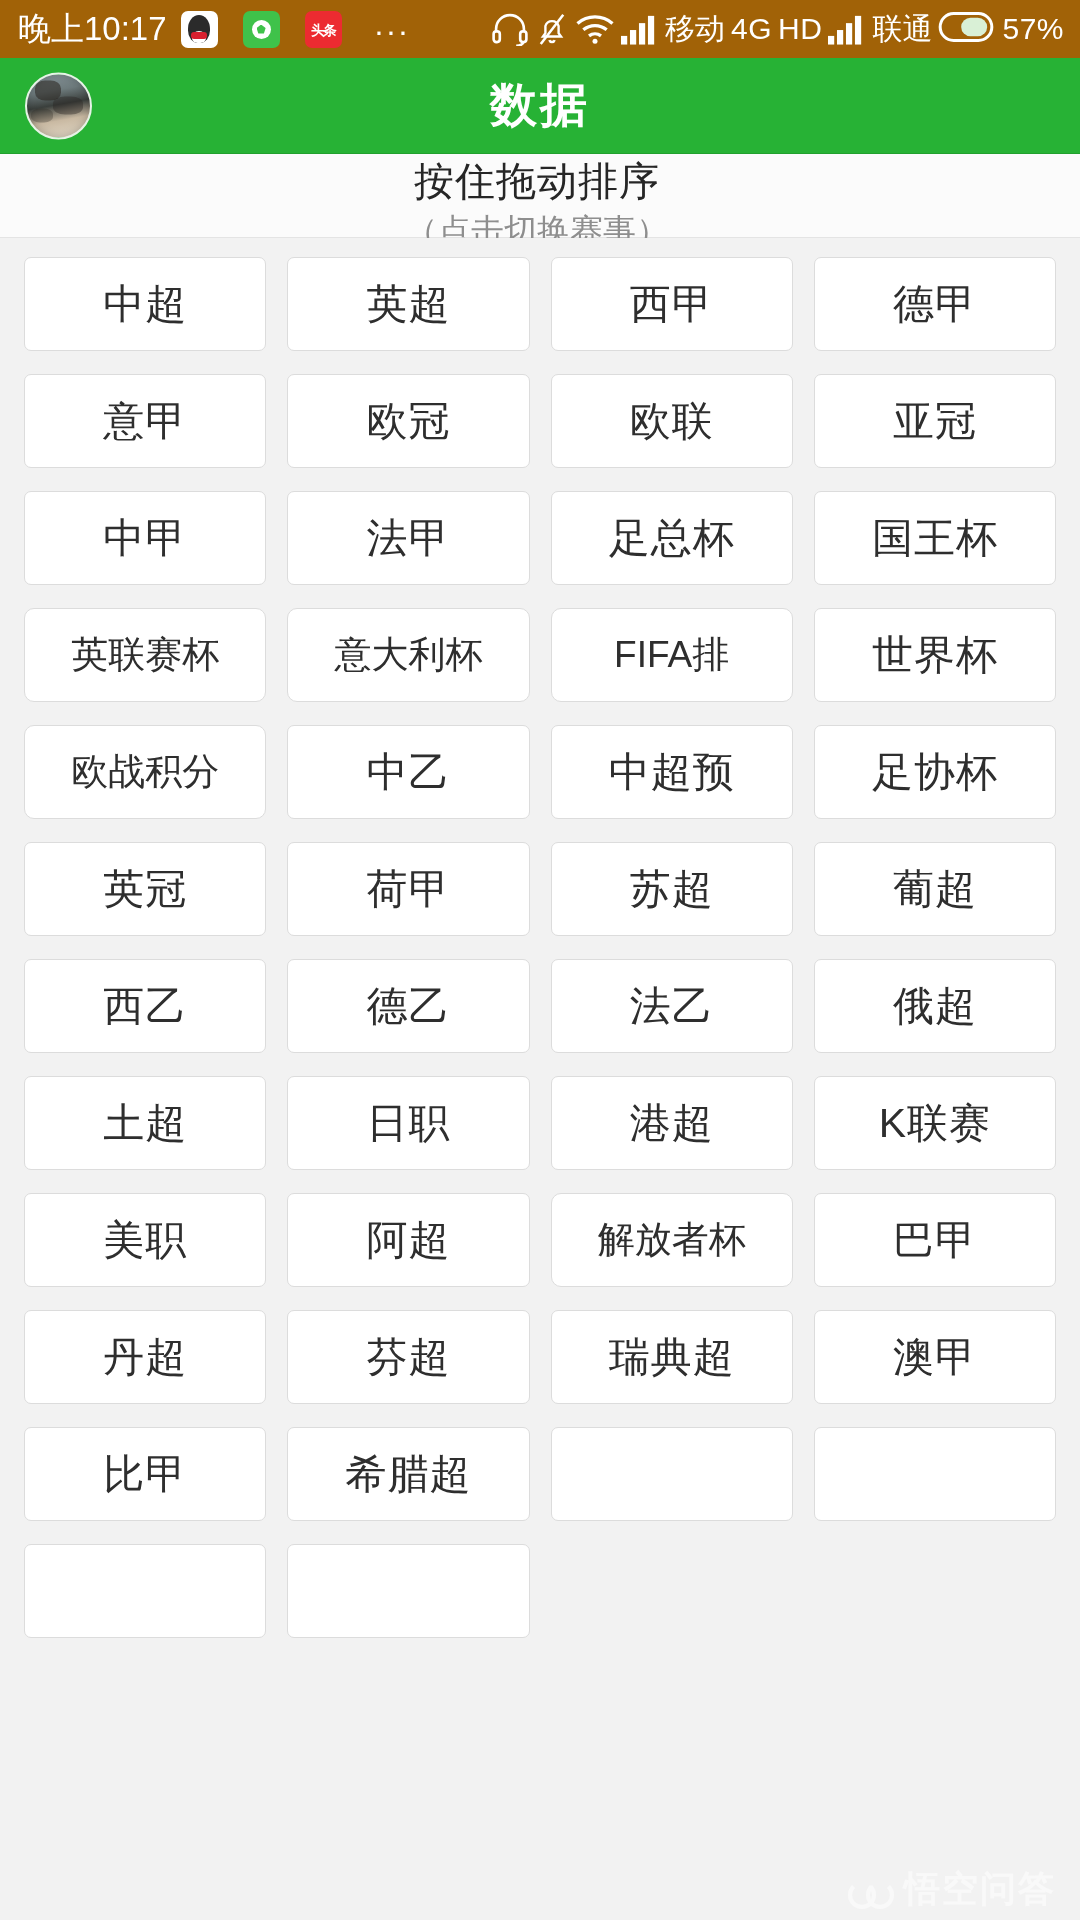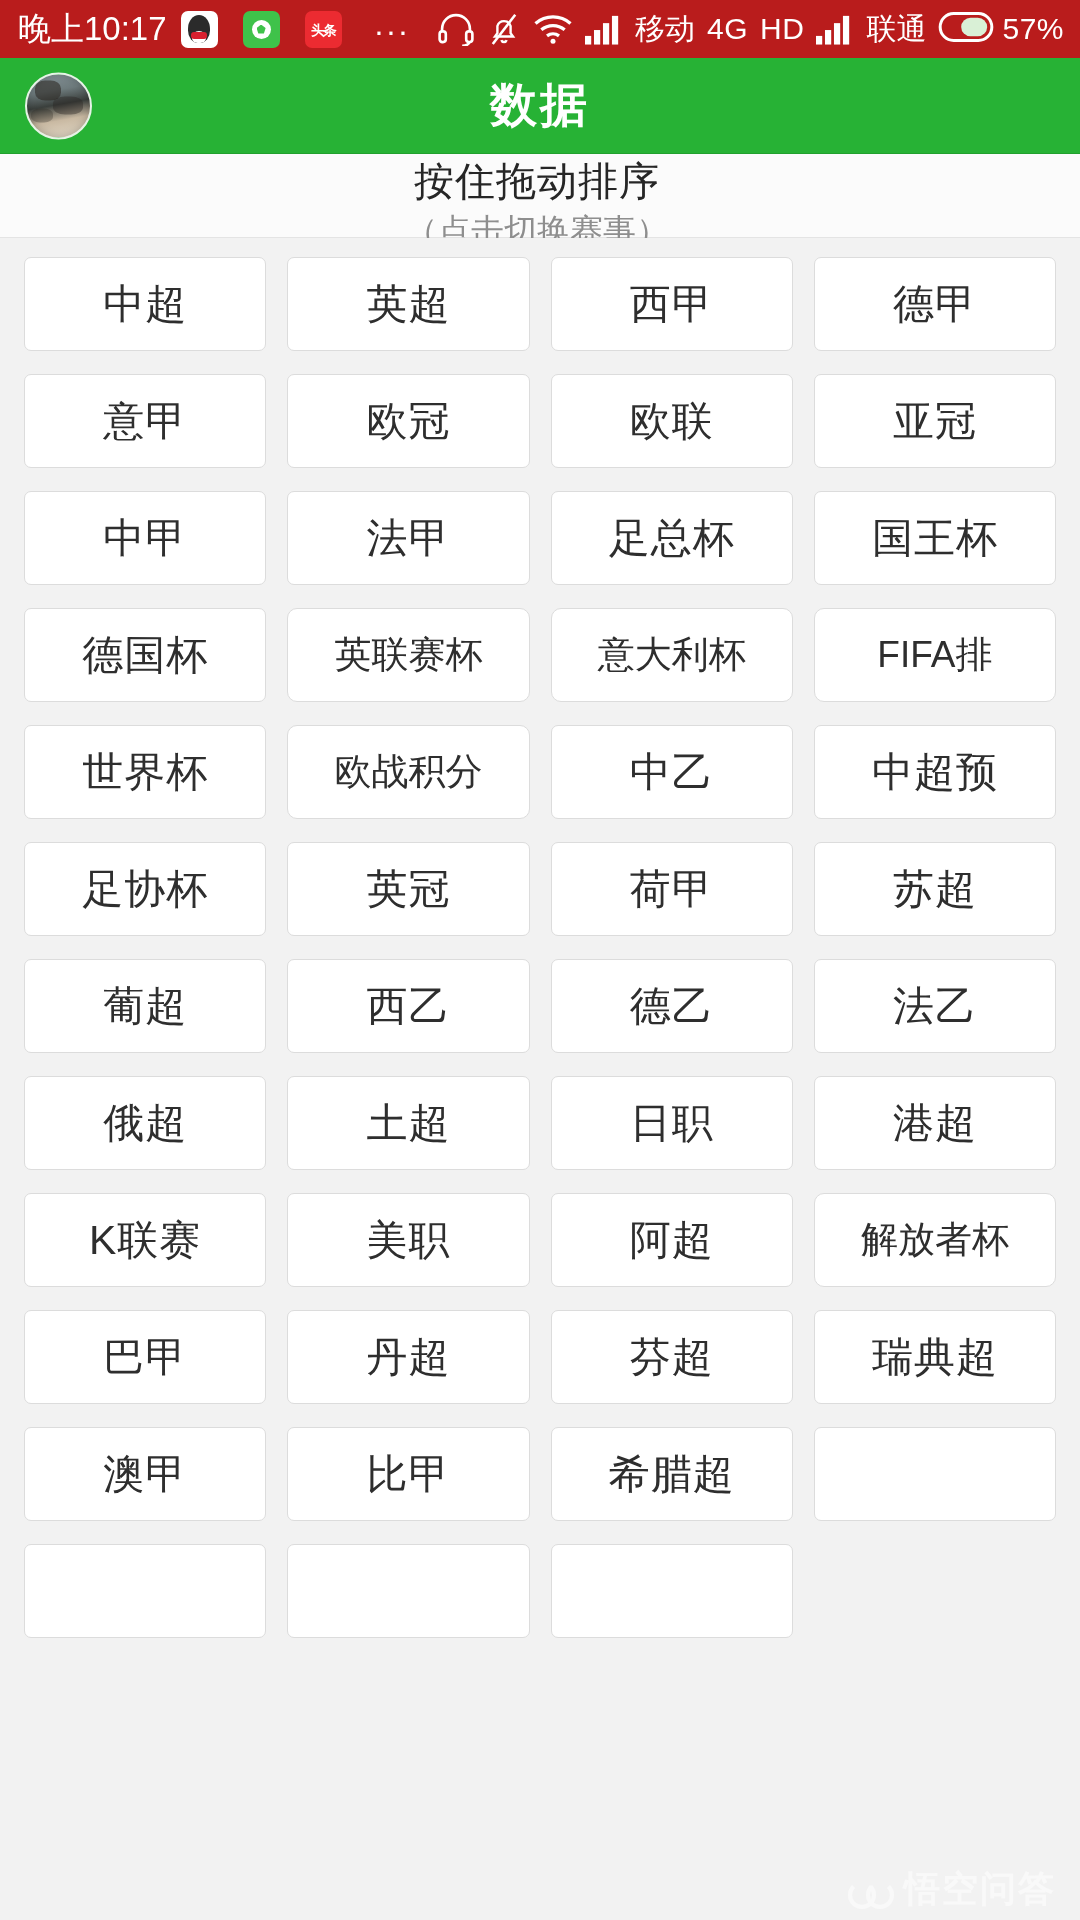--- a/index.html
+++ b/index.html
@@ -7,21 +7,21 @@
     width: 1080px;
     height: 1920px;
     overflow: hidden;
     background: #f2f2f2;
     font-family: "Liberation Sans", "DejaVu Sans", sans-serif;
   }
 
   
   .statusbar {
     height: 58px;
-    background: #b91c1c;
+    background: #a16207;
     display: flex;
     align-items: center;
     padding: 0 16px 0 18px;
     color: #ffffff;
     position: relative;
   }
   .sb-time {
     font-size: 33px;
     letter-spacing: 0px;
     white-space: nowrap;
@@ -89,21 +89,21 @@
   .sb-dots {
     letter-spacing: 3px;
     font-size: 32px;
     line-height: 12px;
     margin-left: 8px;
     margin-top: -10px;
   }
   .sb-right {
     display: flex;
     align-items: center;
-    gap: 12px;
+    gap: 6px;
     margin-left: auto;
   }
   .sb-label {
     font-size: 30px;
     white-space: nowrap;
   }
   .sb-label.lat { letter-spacing: 0.5px; }
   svg.sbicon { display: block; }
   .battery-wrap { display: flex; align-items: flex-start; gap: 6px; }
 
@@ -336,21 +336,20 @@
       <div class="cell">西甲</div>
       <div class="cell">德甲</div>
       <div class="cell">意甲</div>
       <div class="cell">欧冠</div>
       <div class="cell">欧联</div>
       <div class="cell">亚冠</div>
       <div class="cell">中甲</div>
       <div class="cell">法甲</div>
       <div class="cell">足总杯</div>
       <div class="cell">国王杯</div>
-      <div class="cell">德国杯</div>
       <div class="cell small">英联赛杯</div>
       <div class="cell small">意大利杯</div>
       <div class="cell small">FIFA排</div>
       <div class="cell">世界杯</div>
       <div class="cell small">欧战积分</div>
       <div class="cell">中乙</div>
       <div class="cell">中超预</div>
       <div class="cell">足协杯</div>
       <div class="cell">英冠</div>
       <div class="cell">荷甲</div>

